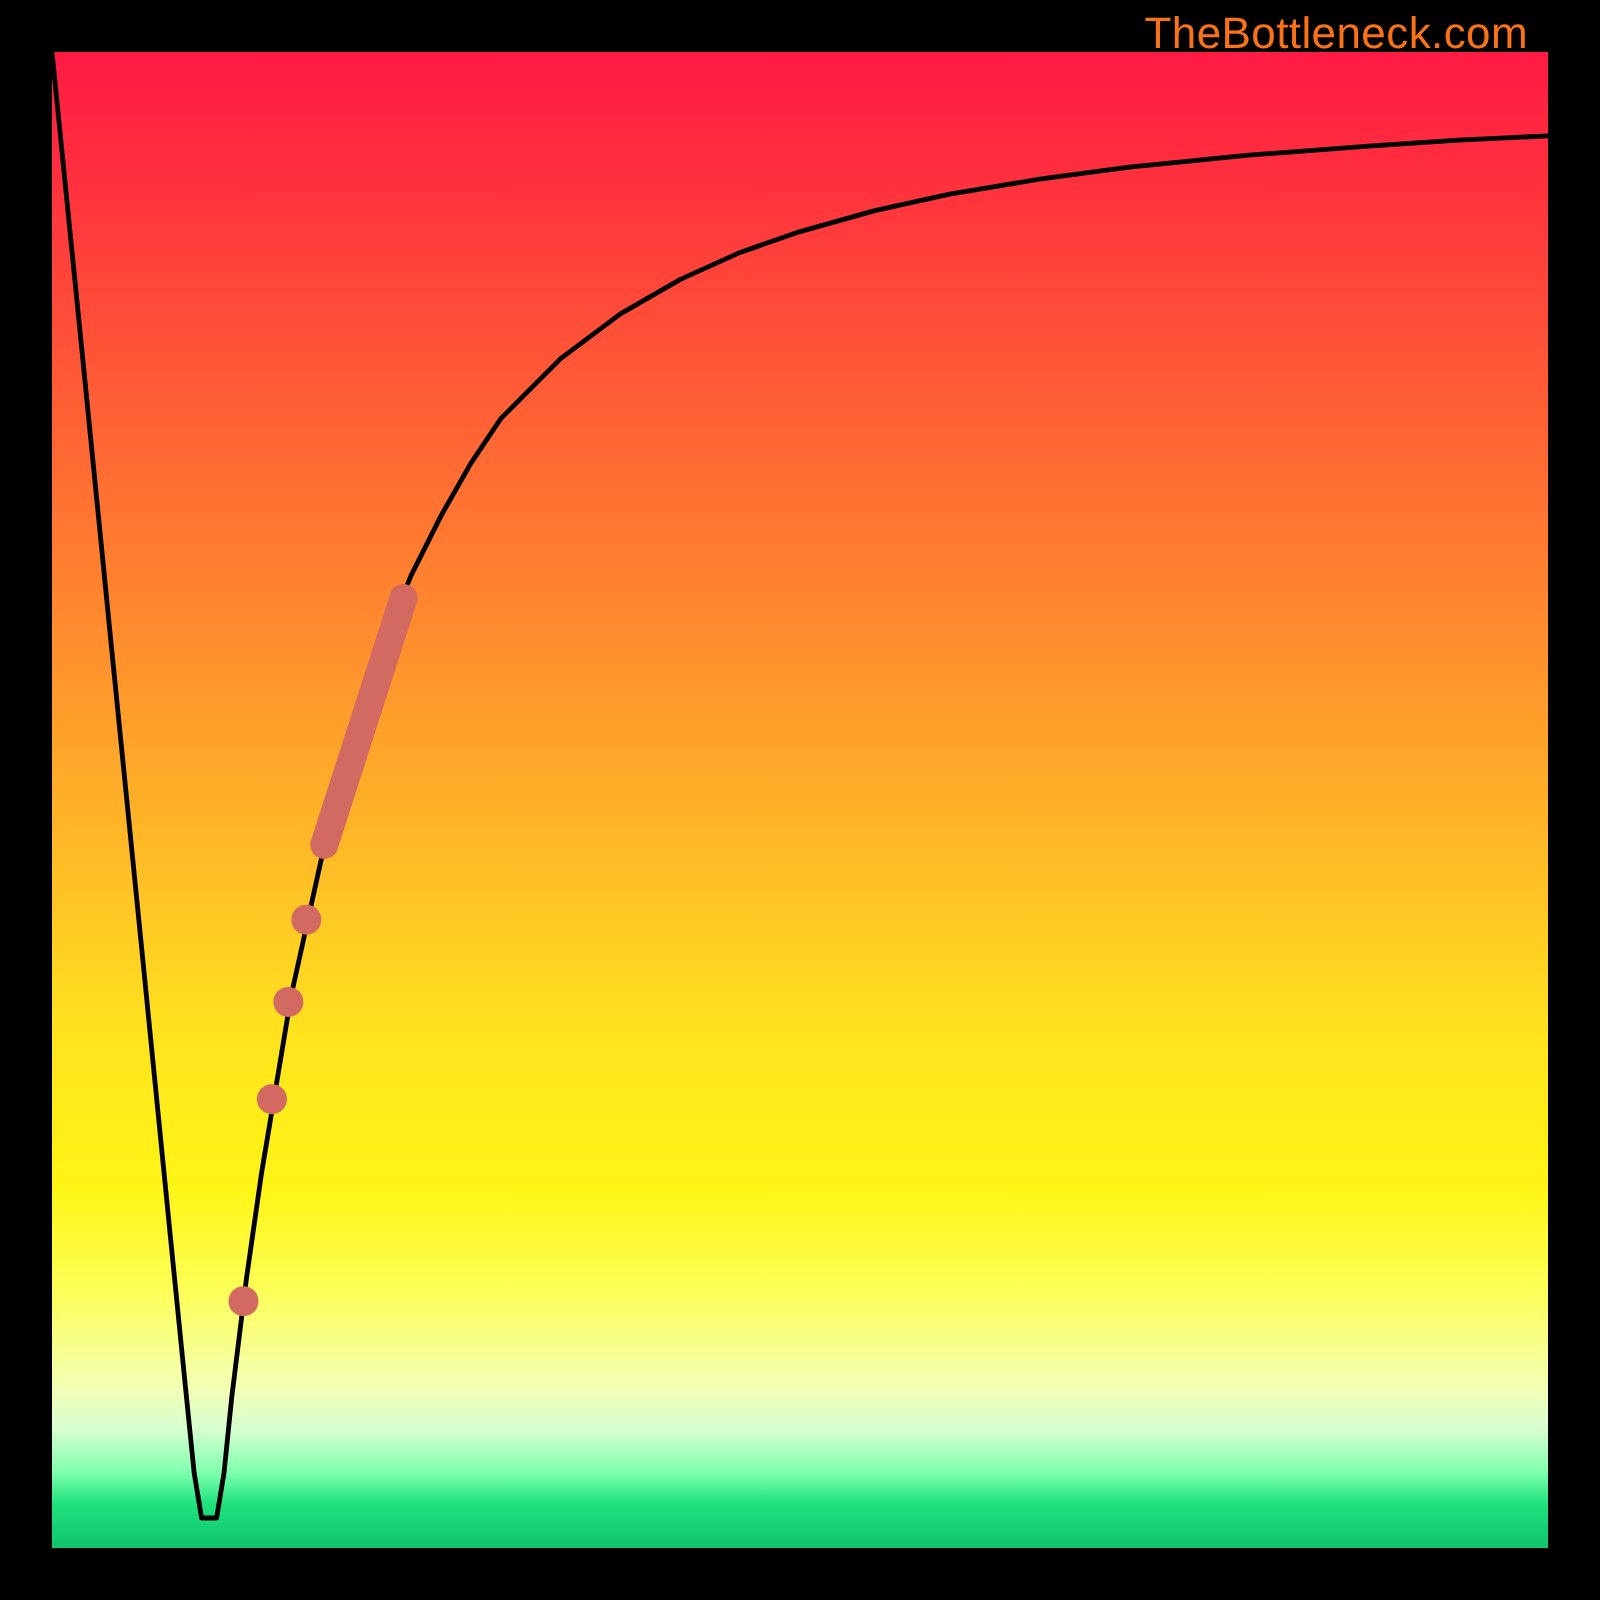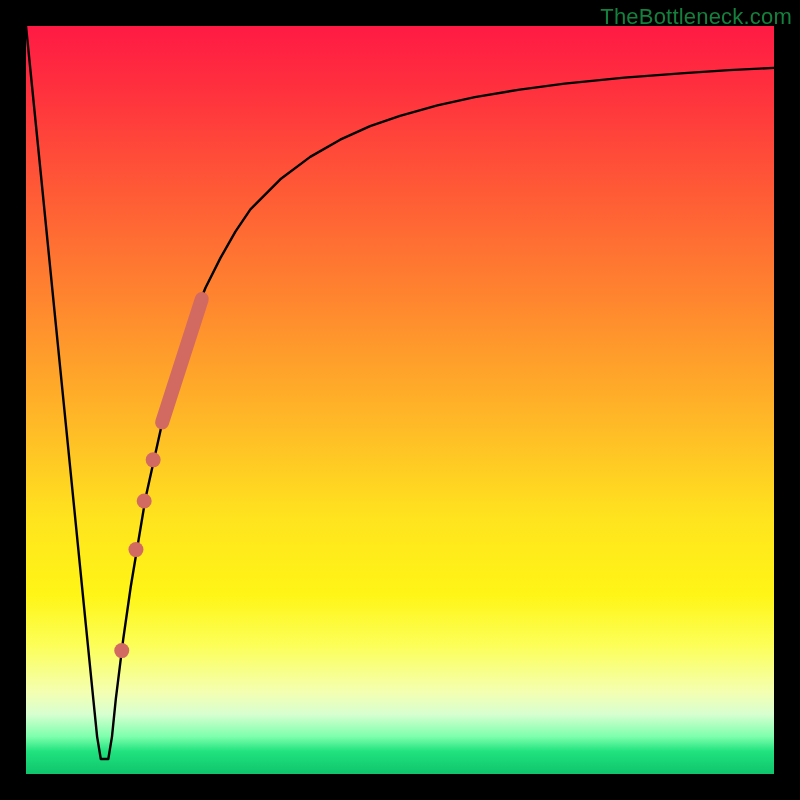--- a/index.html
+++ b/index.html
@@ -47,22 +47,22 @@
   }
   .curve {
     position: absolute;
     inset: 0;
     width: 748px;
     height: 748px;
   }
   .watermark {
     position: absolute;
     top: 4px;
-    right: 8px;
-    color: #15803d;
+    right: 36px;
+    color: #f97316;
     font-size: 22px;
     letter-spacing: 0.2px;
     user-select: none;
   }
 </style>
 </head>
 <body>
 
 <div class="frame">
   <div class="watermark">TheBottleneck.com</div>

